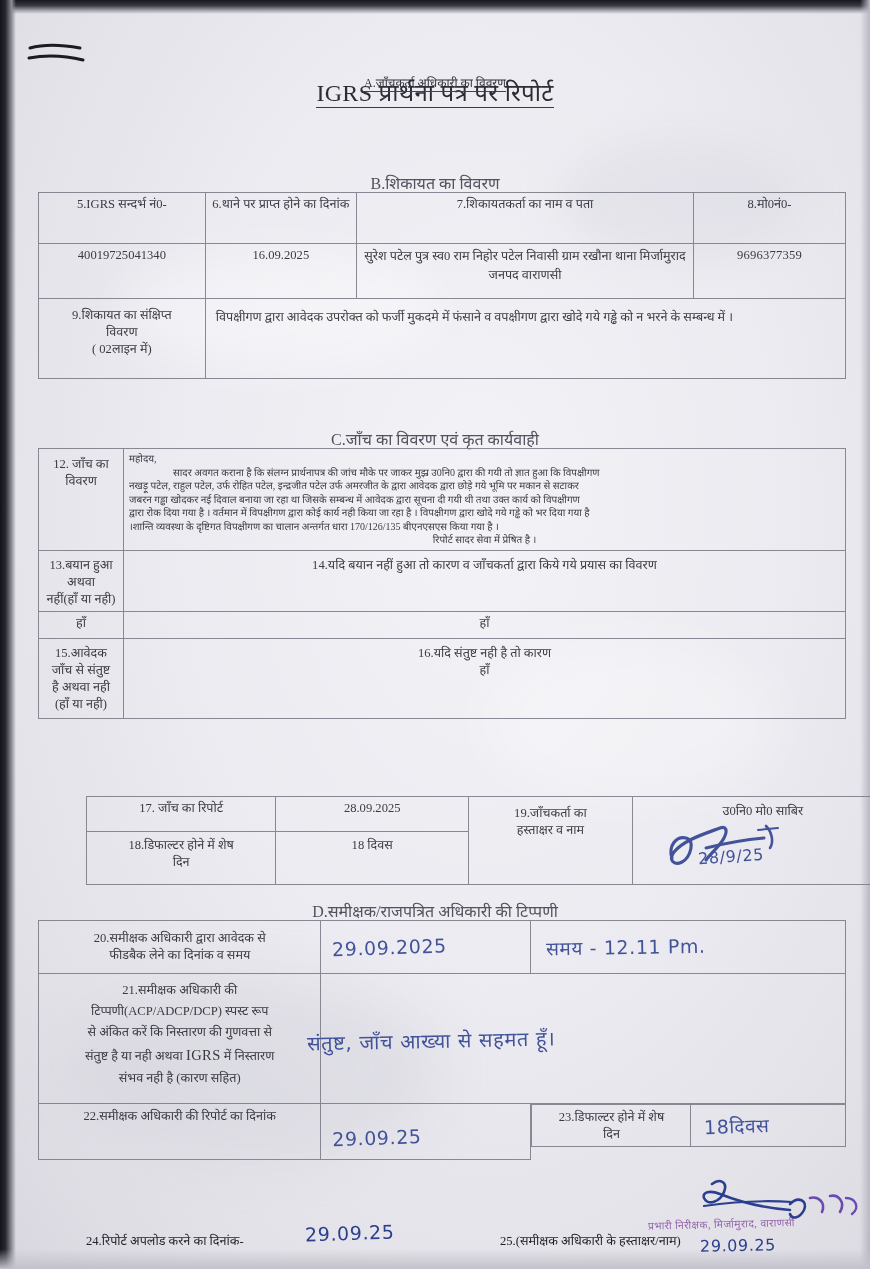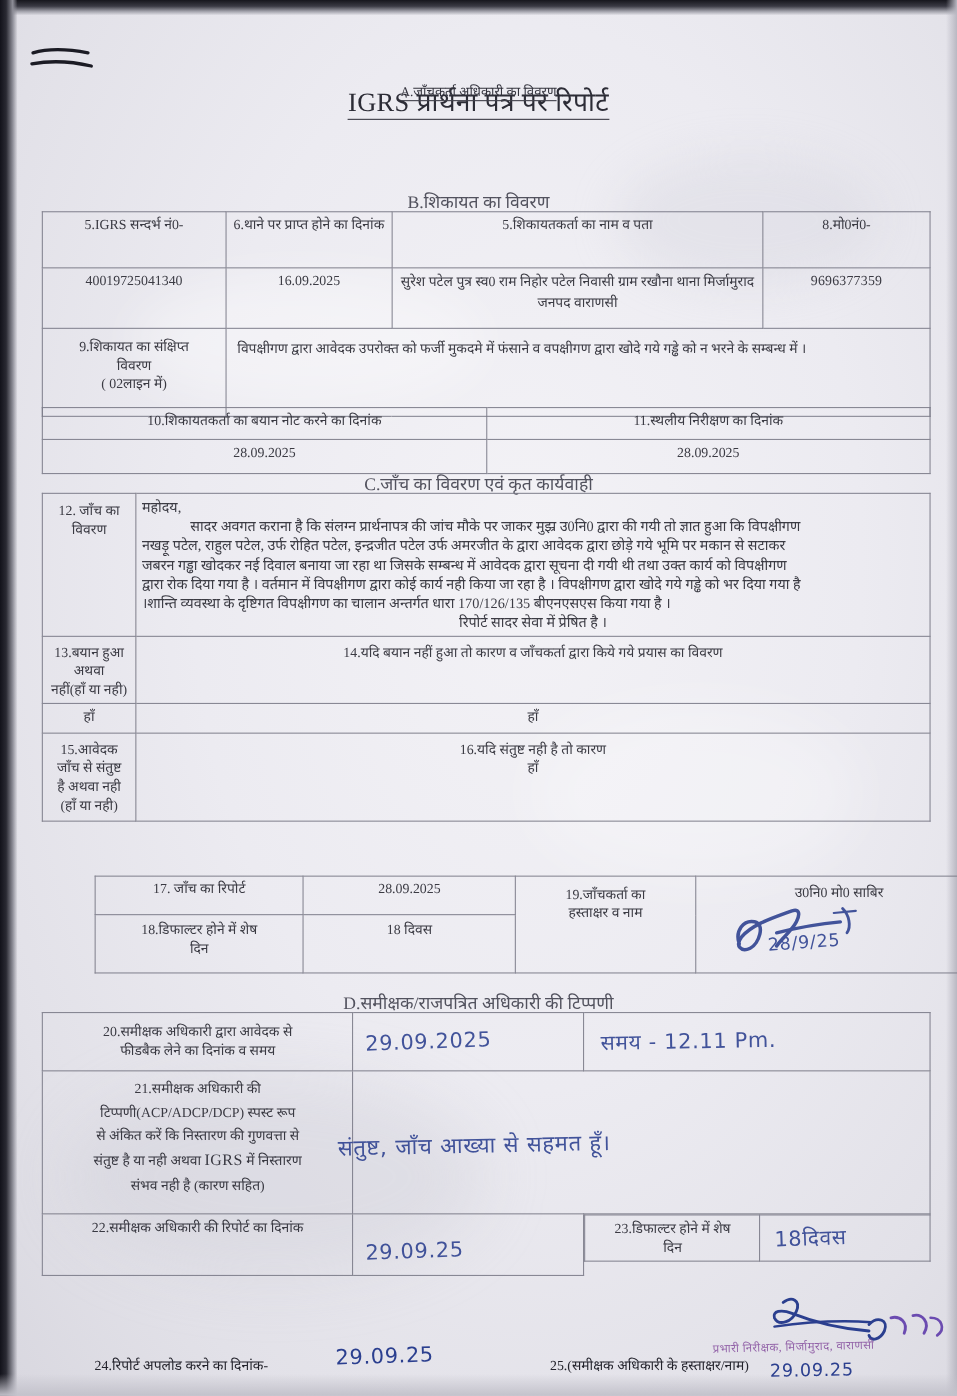--- a/index.html
+++ b/index.html
@@ -69,21 +69,21 @@
     line-height:1.35;
   }
   td.c{text-align:center;vertical-align:middle;}
   td.l{text-align:left;}
   td.mid{vertical-align:middle;}
   .hdr{font-weight:normal;text-align:center;}
   .num{letter-spacing:.2px;}
   .tight{line-height:1.3;}
   .para{
     text-align:justify;
-    font-size:13px;
+    font-size:10px;
     line-height:1.62;
     padding:4px 8px 4px 6px;
   }
   .para .indent{display:inline-block;width:44px;}
   .para .center{display:block;text-align:center;}
   .bigword{font-family:"Liberation Serif",serif;font-size:14.5px;letter-spacing:.4px;}
 
   
   .faded{opacity:.88;}
 
@@ -144,52 +144,40 @@
 
   <div class="sec-head small" style="top:172px;">
     <span>B.शिकायत का विवरण</span>
   </div>
 
   <table class="grid faded" style="left:38px;top:192px;width:808px;">
     <tbody>
         <tr>
       <td class="c hdr" style="width:162px;height:44px;">5.IGRS सन्दर्भ नं0-</td>
       <td class="c hdr" style="width:148px;">6.थाने पर प्राप्त होने का दिनांक</td>
-      <td class="c hdr" style="width:350px;vertical-align:top;">5.शिकायतकर्ता का नाम व पता</td>
+      <td class="c hdr" style="width:350px;vertical-align:top;">7.शिकायतकर्ता का नाम व पता</td>
       <td class="c hdr" style="width:148px;vertical-align:top;">8.मो0नं0-</td>
     </tr>
     <tr>
       <td class="c" style="height:48px;">40019725041340</td>
       <td class="c">16.09.2025</td>
       <td class="c" style="line-height:1.5;">सुरेश पटेल पुत्र स्व0 राम निहोर पटेल निवासी ग्राम रखौना थाना मिर्जामुराद जनपद वाराणसी</td>
       <td class="c num">9696377359</td>
     </tr>
     <tr>
       <td class="c tight" style="height:68px;vertical-align:top;padding-top:8px;">
         <div>9.शिकायत का संक्षिप्त</div>
         <div>विवरण</div>
         <div>( 02लाइन में)</div>
       </td>
       <td class="l" colspan="3" style="padding:8px 10px;line-height:1.6;">विपक्षीगण द्वारा आवेदक उपरोक्त को फर्जी मुकदमे में फंसाने व वपक्षीगण द्वारा खोदे गये गड्ढे को न भरने के सम्बन्ध में ।</td>
     </tr>
   </tbody>
     </table>
 
-  <table class="grid faded" style="left:38px;top:370px;width:808px;">
-    <tbody>
-        <tr>
-      <td class="c hdr" style="width:404px;height:22px;">10.शिकायतकर्ता का बयान नोट करने का दिनांक</td>
-      <td class="c hdr" style="width:404px;">11.स्थलीय निरीक्षण का दिनांक</td>
-    </tr>
-    <tr>
-      <td class="c" style="height:24px;">28.09.2025</td>
-      <td class="c">28.09.2025</td>
-    </tr>
-  </tbody>
-    </table>
 
   <div class="sec-head small" style="top:428px;">
     <span>C.जाँच का विवरण एवं कृत कार्यवाही</span>
   </div>
 
   <table class="grid faded" style="left:38px;top:448px;width:808px;">
     <tbody>
         <tr>
       <td class="c tight" style="width:74px;vertical-align:top;padding-top:7px;">
         <div>12. जाँच का</div>

